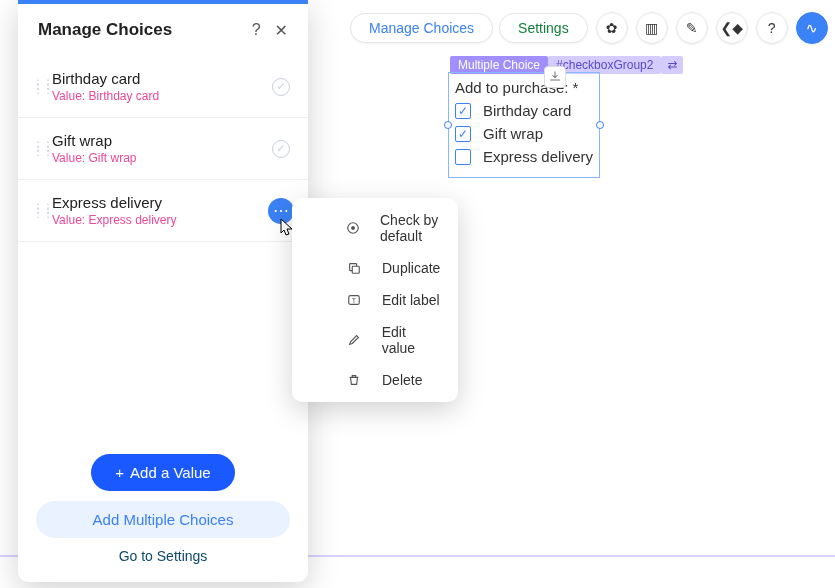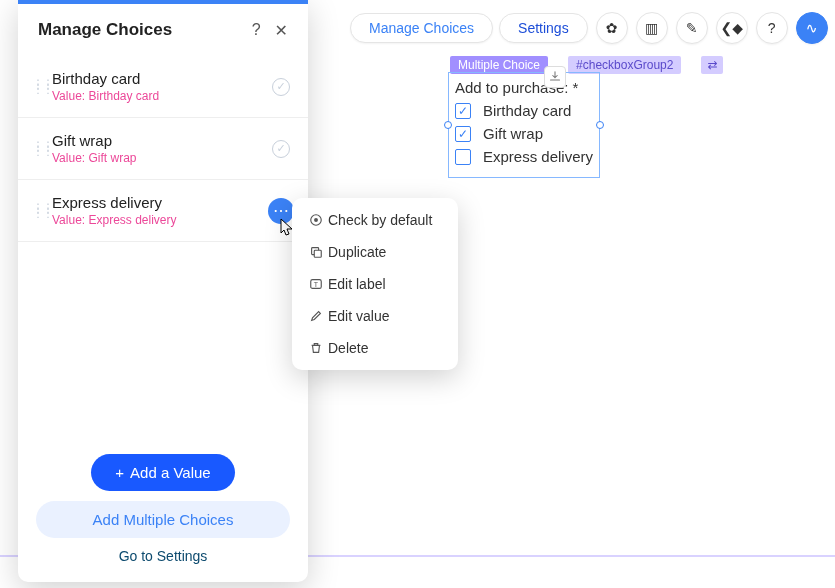--- a/index.html
+++ b/index.html
@@ -1,25 +1,25 @@
 <!DOCTYPE html>
 <html><head>
 <meta charset="utf-8">
 <style>
 * { margin:0; padding:0; box-sizing:border-box; font-family:-apple-system,BlinkMacSystemFont,"Segoe UI",Helvetica,Arial,sans-serif; }
 body { width:835px; height:588px; background:#fff; position:relative; overflow:hidden; }
 .canvas-area { position:absolute; inset:0; background:#fff; }
 .toolbar { position:absolute; top:12px; left:350px; display:flex; gap:8px; align-items:center; }
 .pills { display:flex; background:transparent; gap:6px; }
-.pill { background:#fff; border:1px solid #e5e5e5; border-radius:24px; padding:6px 18px; font-size:14px; color:#1d4ed8; box-shadow:0 1px 2px rgba(0,0,0,.05); cursor:pointer; }
+.pill { background:#fff; border:1px solid #e5e5e5; border-radius:24px; padding:6px 18px; font-size:14px; color:#15803d; box-shadow:0 1px 2px rgba(0,0,0,.05); cursor:pointer; }
 .pill.active { color:#3b82f6; }
 .circle-btn { width:32px; height:32px; border-radius:50%; background:#fff; border:1px solid #e5e5e5; display:flex; align-items:center; justify-content:center; box-shadow:0 1px 2px rgba(0,0,0,.05); cursor:pointer; color:#333; }
 .circle-btn.blue { background:#3b82f6; border-color:#3b82f6; color:#fff; }
 
-.element-badges { position:absolute; top:56px; left:450px; display:flex; align-items:center; gap:20px; font-size:12px; }
+.element-badges { position:absolute; top:56px; left:450px; display:flex; align-items:center; gap:0; font-size:12px; }
 .badge { background:#a18fff; color:#fff; padding:2px 8px; border-radius:2px; }
 .badge.id { background:#d4ccff; color:#5a4acb; }
 .badge.icon { background:#d4ccff; color:#5a4acb; width:22px; height:18px; display:flex; align-items:center; justify-content:center; }
 .dl-badge { position:absolute; top:66px; left:544px; width:22px; height:22px; background:#fff; border:1px solid #ddd; border-radius:4px; display:flex; align-items:center; justify-content:center; z-index:3; }
 
 .checkbox-group { position:absolute; top:72px; left:448px; border:1px solid #86b8ff; padding:6px 6px 6px 6px; min-width:130px; }
 .checkbox-group .title { font-size:15px; color:#333; margin-bottom:6px; font-weight:400; }
 .checkbox-group .row { display:flex; align-items:center; gap:12px; margin:6px 0; }
 .cb { width:16px; height:16px; border:1px solid #3b82f6; border-radius:2px; display:flex; align-items:center; justify-content:center; }
 .cb.checked::after { content:"✓"; font-size:12px; color:#3b82f6; line-height:1; }
@@ -41,21 +41,21 @@
 .choice-check { width:18px; height:18px; border-radius:50%; border:1.5px solid #c8d0db; display:flex; align-items:center; justify-content:center; color:#c8d0db; font-size:11px; }
 .choice-menu-btn { width:26px; height:26px; border-radius:50%; background:#3b82f6; color:#fff; display:flex; align-items:center; justify-content:center; font-size:16px; cursor:pointer; position:absolute; right:14px; top:50%; transform:translateY(-50%); }
 .cursor { position:absolute; right:12px; top:60%; font-size:16px; pointer-events:none; }
 
 .panel-footer { padding:14px 18px 18px; display:flex; flex-direction:column; gap:10px; align-items:center; }
 .btn-primary { background:#1959ff; color:#fff; border:none; border-radius:24px; padding:10px 24px; font-size:15px; cursor:pointer; display:flex; align-items:center; gap:6px; }
 .btn-secondary { background:#eaf1ff; color:#3b82f6; border:none; border-radius:24px; padding:10px 24px; font-size:15px; cursor:pointer; width:100%; }
 .link { color:#0c4a6e; font-size:14px; cursor:pointer; }
 
 .context-menu { position:absolute; top:198px; left:292px; width:166px; background:#fff; border-radius:10px; box-shadow:0 8px 28px rgba(0,0,0,.18); padding:6px 0; z-index:5; }
-.ctx-item { display:flex; align-items:center; gap:4px; padding:8px 16px; font-size:14px; color:#333; cursor:pointer; }
+.ctx-item { display:flex; align-items:center; gap:20px; padding:8px 16px; font-size:14px; color:#333; cursor:pointer;margin-left:38px; }
 .ctx-icon { width:16px; height:16px; display:flex; align-items:center; justify-content:center; color:#555; }
 
 .footer-line { position:absolute; left:0; right:0; top:555px; height:2px; background:linear-gradient(90deg,#d9d2ff,#d9d2ff); z-index:0; }
 </style>
 </head>
 <body>
 
 <div class="canvas-area">
 
   <div class="toolbar">

